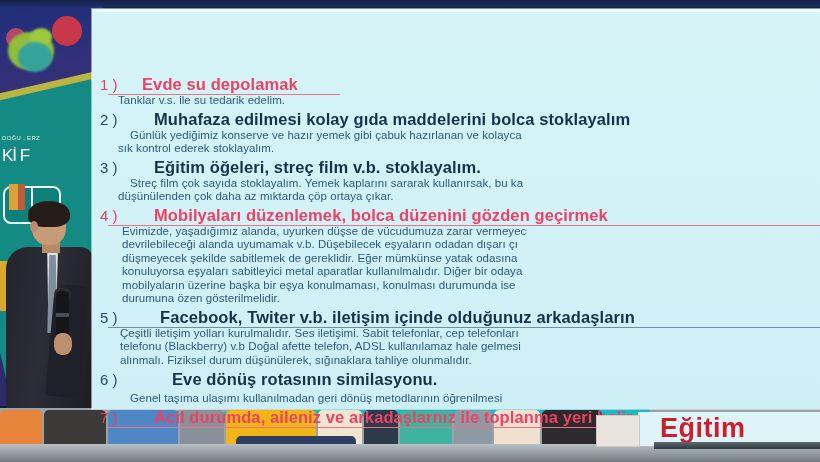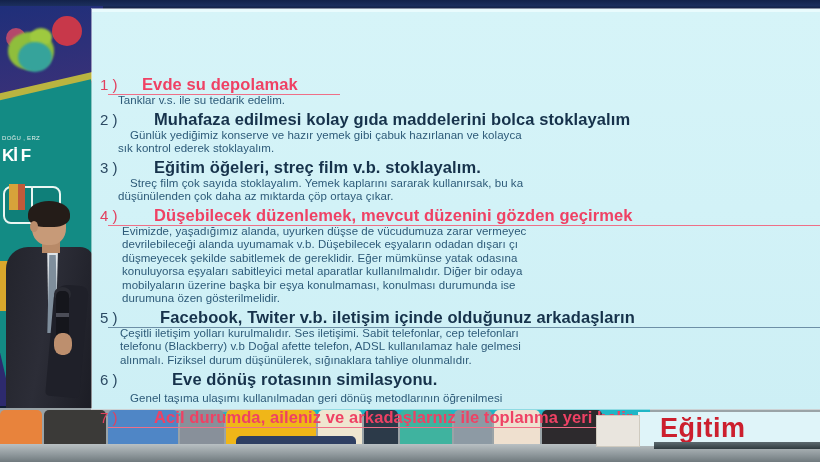--- a/index.html
+++ b/index.html
@@ -35,21 +35,21 @@
   .banner .gold{position:absolute;left:-4px;top:255px;width:14px;height:50px;background:#d8a72c;}
   .book{position:absolute;left:2px;top:176px;width:58px;height:42px;}
   .book .pg{position:absolute;top:4px;width:26px;height:34px;border:2px solid #eaf6f2;
     background:#0f7f79;border-radius:2px 8px 8px 2px;}
   .book .pg.l{left:1px;border-radius:8px 2px 2px 8px;}
   .book .pg.r{left:29px;}
   .book .bm{position:absolute;left:7px;top:2px;width:9px;height:26px;background:#d7a33a;}
   .book .bm2{position:absolute;left:16px;top:2px;width:7px;height:26px;background:#c05a3a;}
   .bnr-txt{position:absolute;left:2px;top:128px;width:60px;color:#dfeee9;font-size:6px;
     line-height:8px;letter-spacing:.3px;}
-  .bnr-big{position:absolute;left:2px;top:142px;color:#ffffff;font-size:17px;font-weight:bold;
+  .bnr-big{position:absolute;left:2px;top:142px;color:#ffffff;font-size:17px;font-weight:normal;
     letter-spacing:-1px;line-height:16px;}
 
   
   .speaker{position:absolute;left:6px;top:205px;width:92px;height:205px;}
   .sp-head{position:absolute;left:26px;top:0px;width:34px;height:40px;border-radius:46% 46% 42% 42%;
     background:#c79a78;}
   .sp-hair{position:absolute;left:22px;top:-4px;width:42px;height:26px;border-radius:50% 50% 38% 38%;
     background:#241c18;}
   .sp-ear{position:absolute;left:24px;top:16px;width:8px;height:11px;border-radius:50%;background:#bb8d6c;}
   .sp-neck{position:absolute;left:36px;top:34px;width:18px;height:14px;background:#b88a68;}
@@ -186,21 +186,21 @@
       <div class="sub ind" style="padding-left:30px;">Günlük yediğimiz konserve ve hazır yemek gibi çabuk hazırlanan ve kolayca</div>
       <div class="sub ind" style="padding-left:18px;">sık kontrol ederek stoklayalım.</div>
 
       <div class="row" style="margin-top:2px;">
         <span class="num">3 )</span><span class="hd" style="padding-left:12px;">Eğitim öğeleri, streç film v.b. stoklayalım.</span>
       </div>
       <div class="sub ind" style="padding-left:30px;">Streç film çok sayıda stoklayalım. Yemek kaplarını sararak kullanırsak, bu ka</div>
       <div class="sub ind" style="padding-left:18px;">düşünülenden çok daha az mıktarda çöp ortaya çıkar.</div>
 
       <div class="row" style="margin-top:2px;">
-        <span class="num red">4 )</span><span class="hd red" style="padding-left:12px;">Düşebilecek düzenlemek, mevcut düzenini gözden geçirmek</span>
+        <span class="num red">4 )</span><span class="hd red" style="padding-left:12px;">Mobilyaları düzenlemek, bolca düzenini gözden geçirmek</span>
         <span class="hdline red" style="right:-46px;"></span>
       </div>
       <div class="sub ind" style="padding-left:22px;">Evimizde, yaşadığımız alanda, uyurken düşse de vücudumuza zarar vermeyec</div>
       <div class="sub ind" style="padding-left:22px;">devrilebileceği alanda uyumamak v.b.  Düşebilecek eşyaların odadan dışarı çı</div>
       <div class="sub ind" style="padding-left:22px;">düşmeyecek şekilde sabitlemek de gereklidir. Eğer mümkünse yatak odasına</div>
       <div class="sub ind" style="padding-left:22px;">konuluyorsa eşyaları sabitleyici metal aparatlar kullanılmalıdır. Diğer bir odaya</div>
       <div class="sub ind" style="padding-left:22px;">mobilyaların üzerine başka bir eşya konulmaması, konulması durumunda ise</div>
       <div class="sub ind" style="padding-left:22px;">durumuna özen gösterilmelidir.</div>
 
       <div class="row" style="margin-top:2px;">

